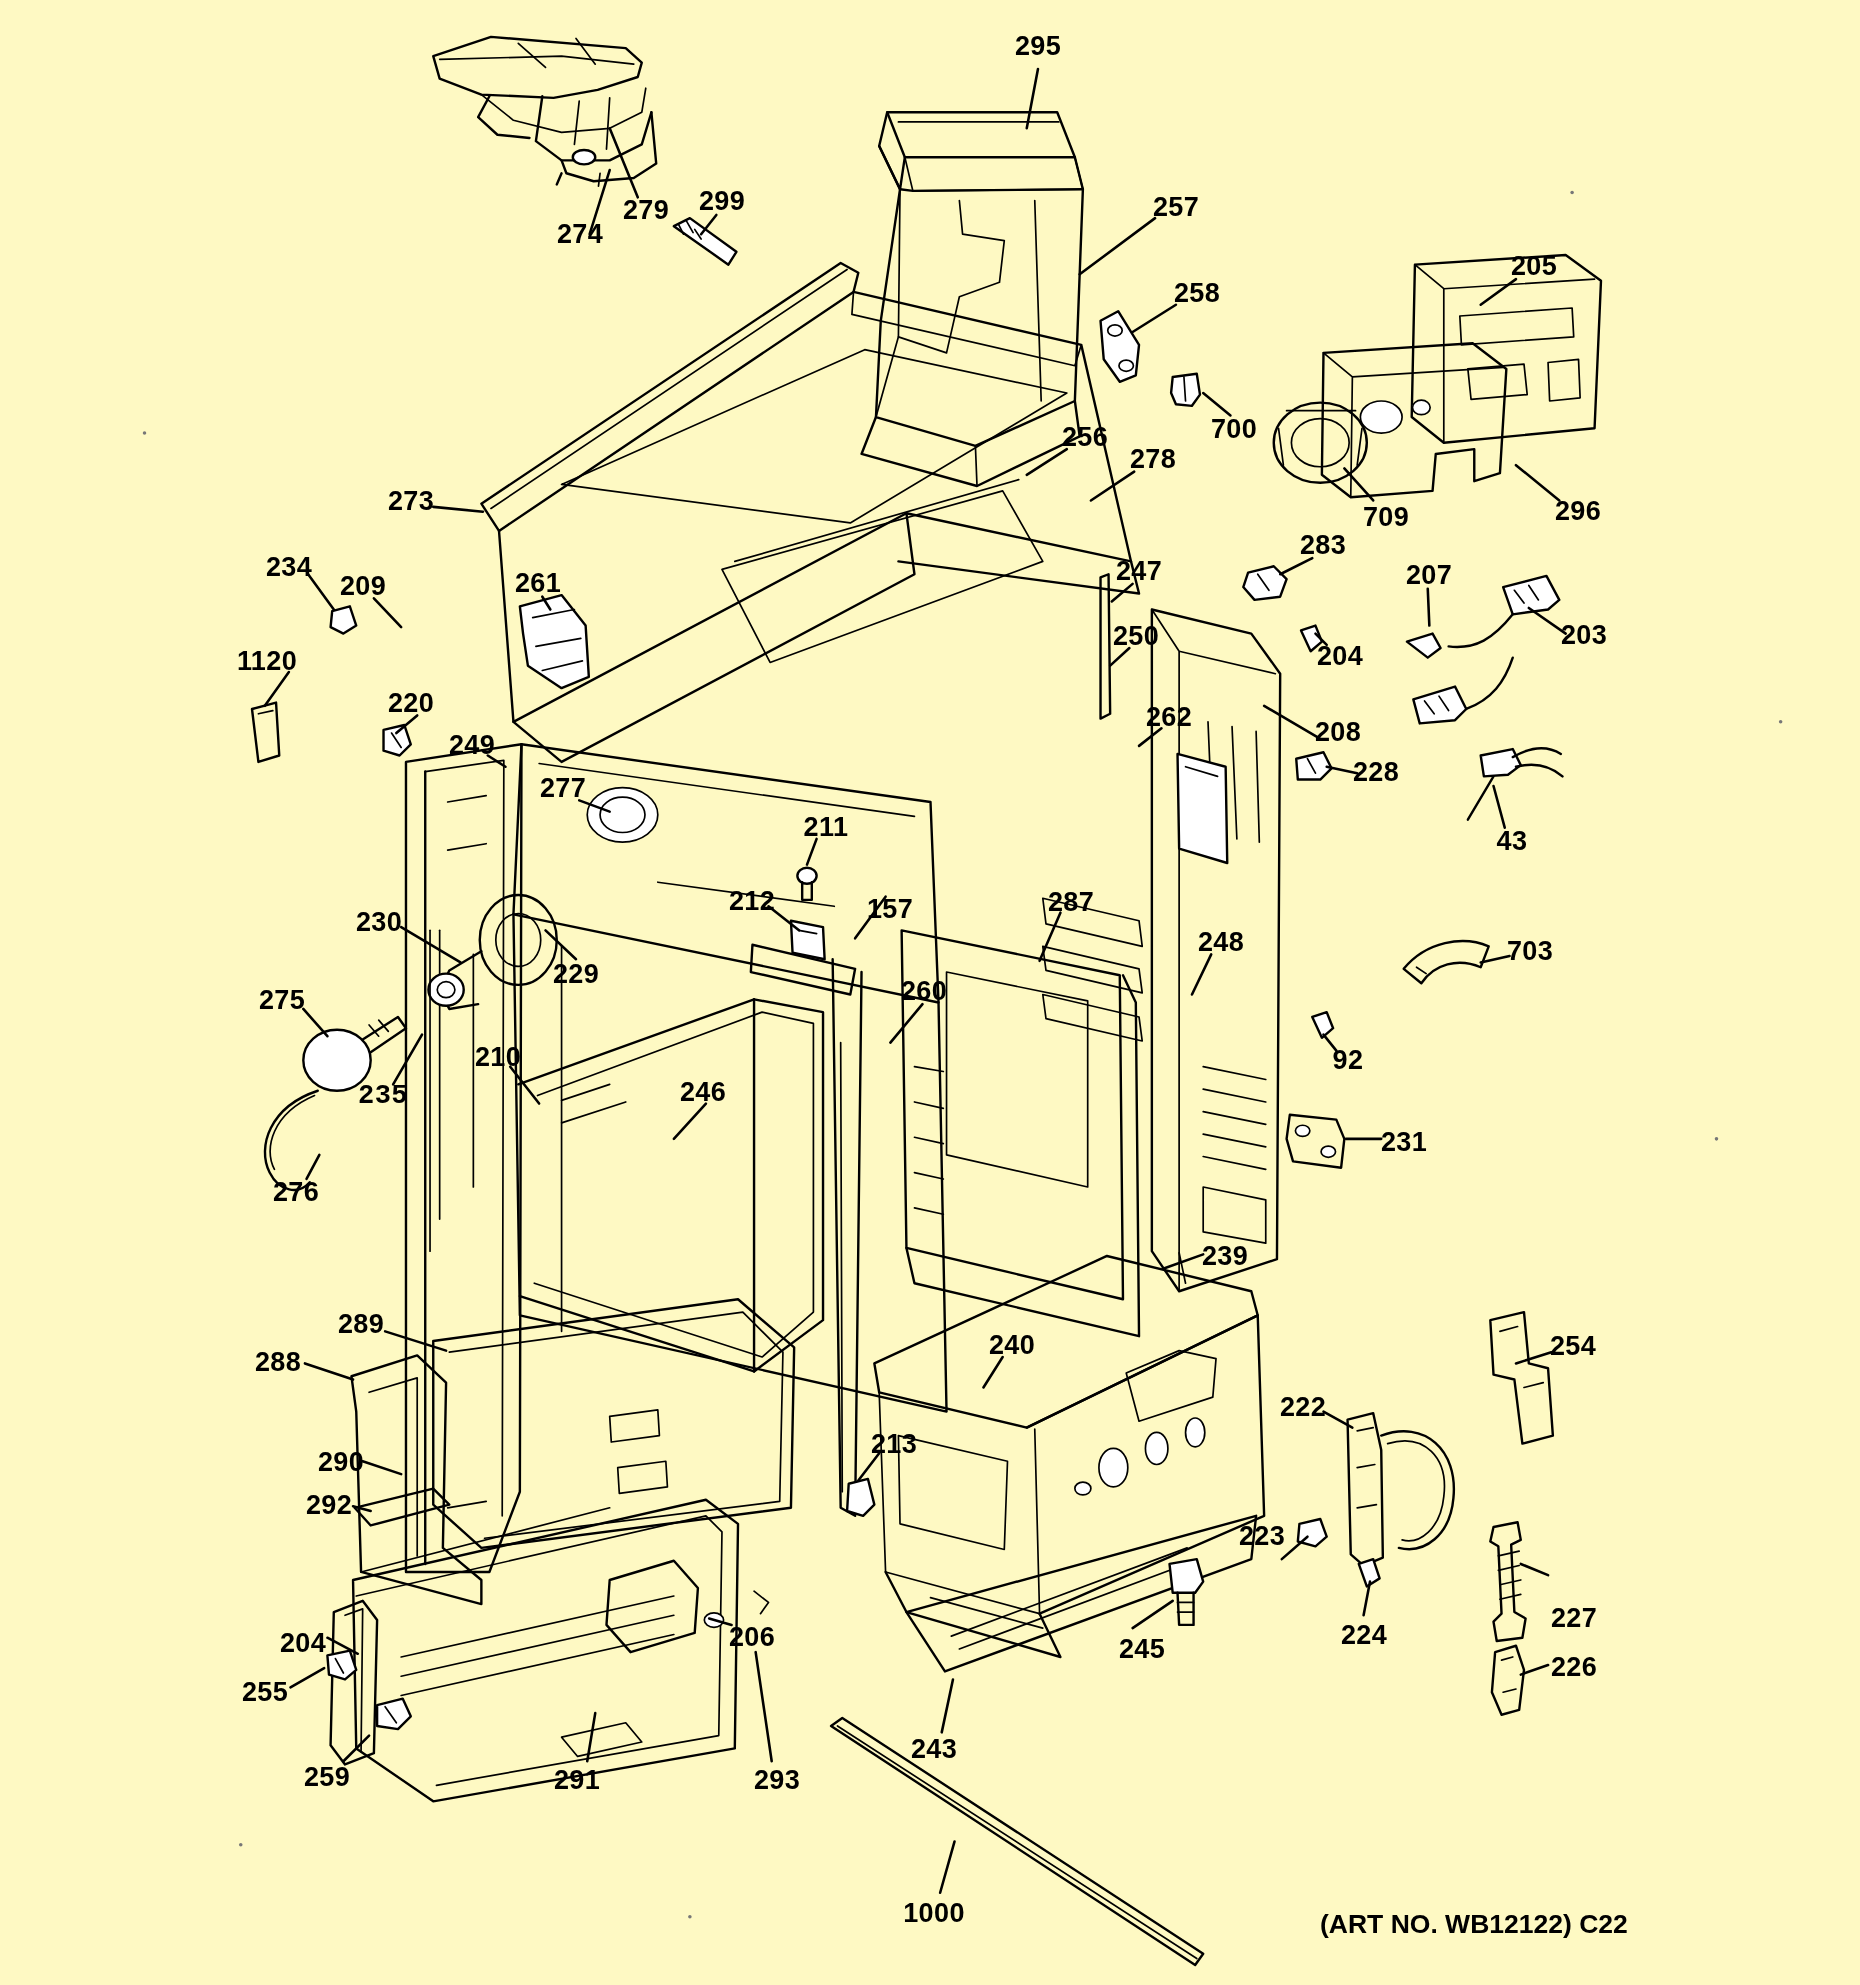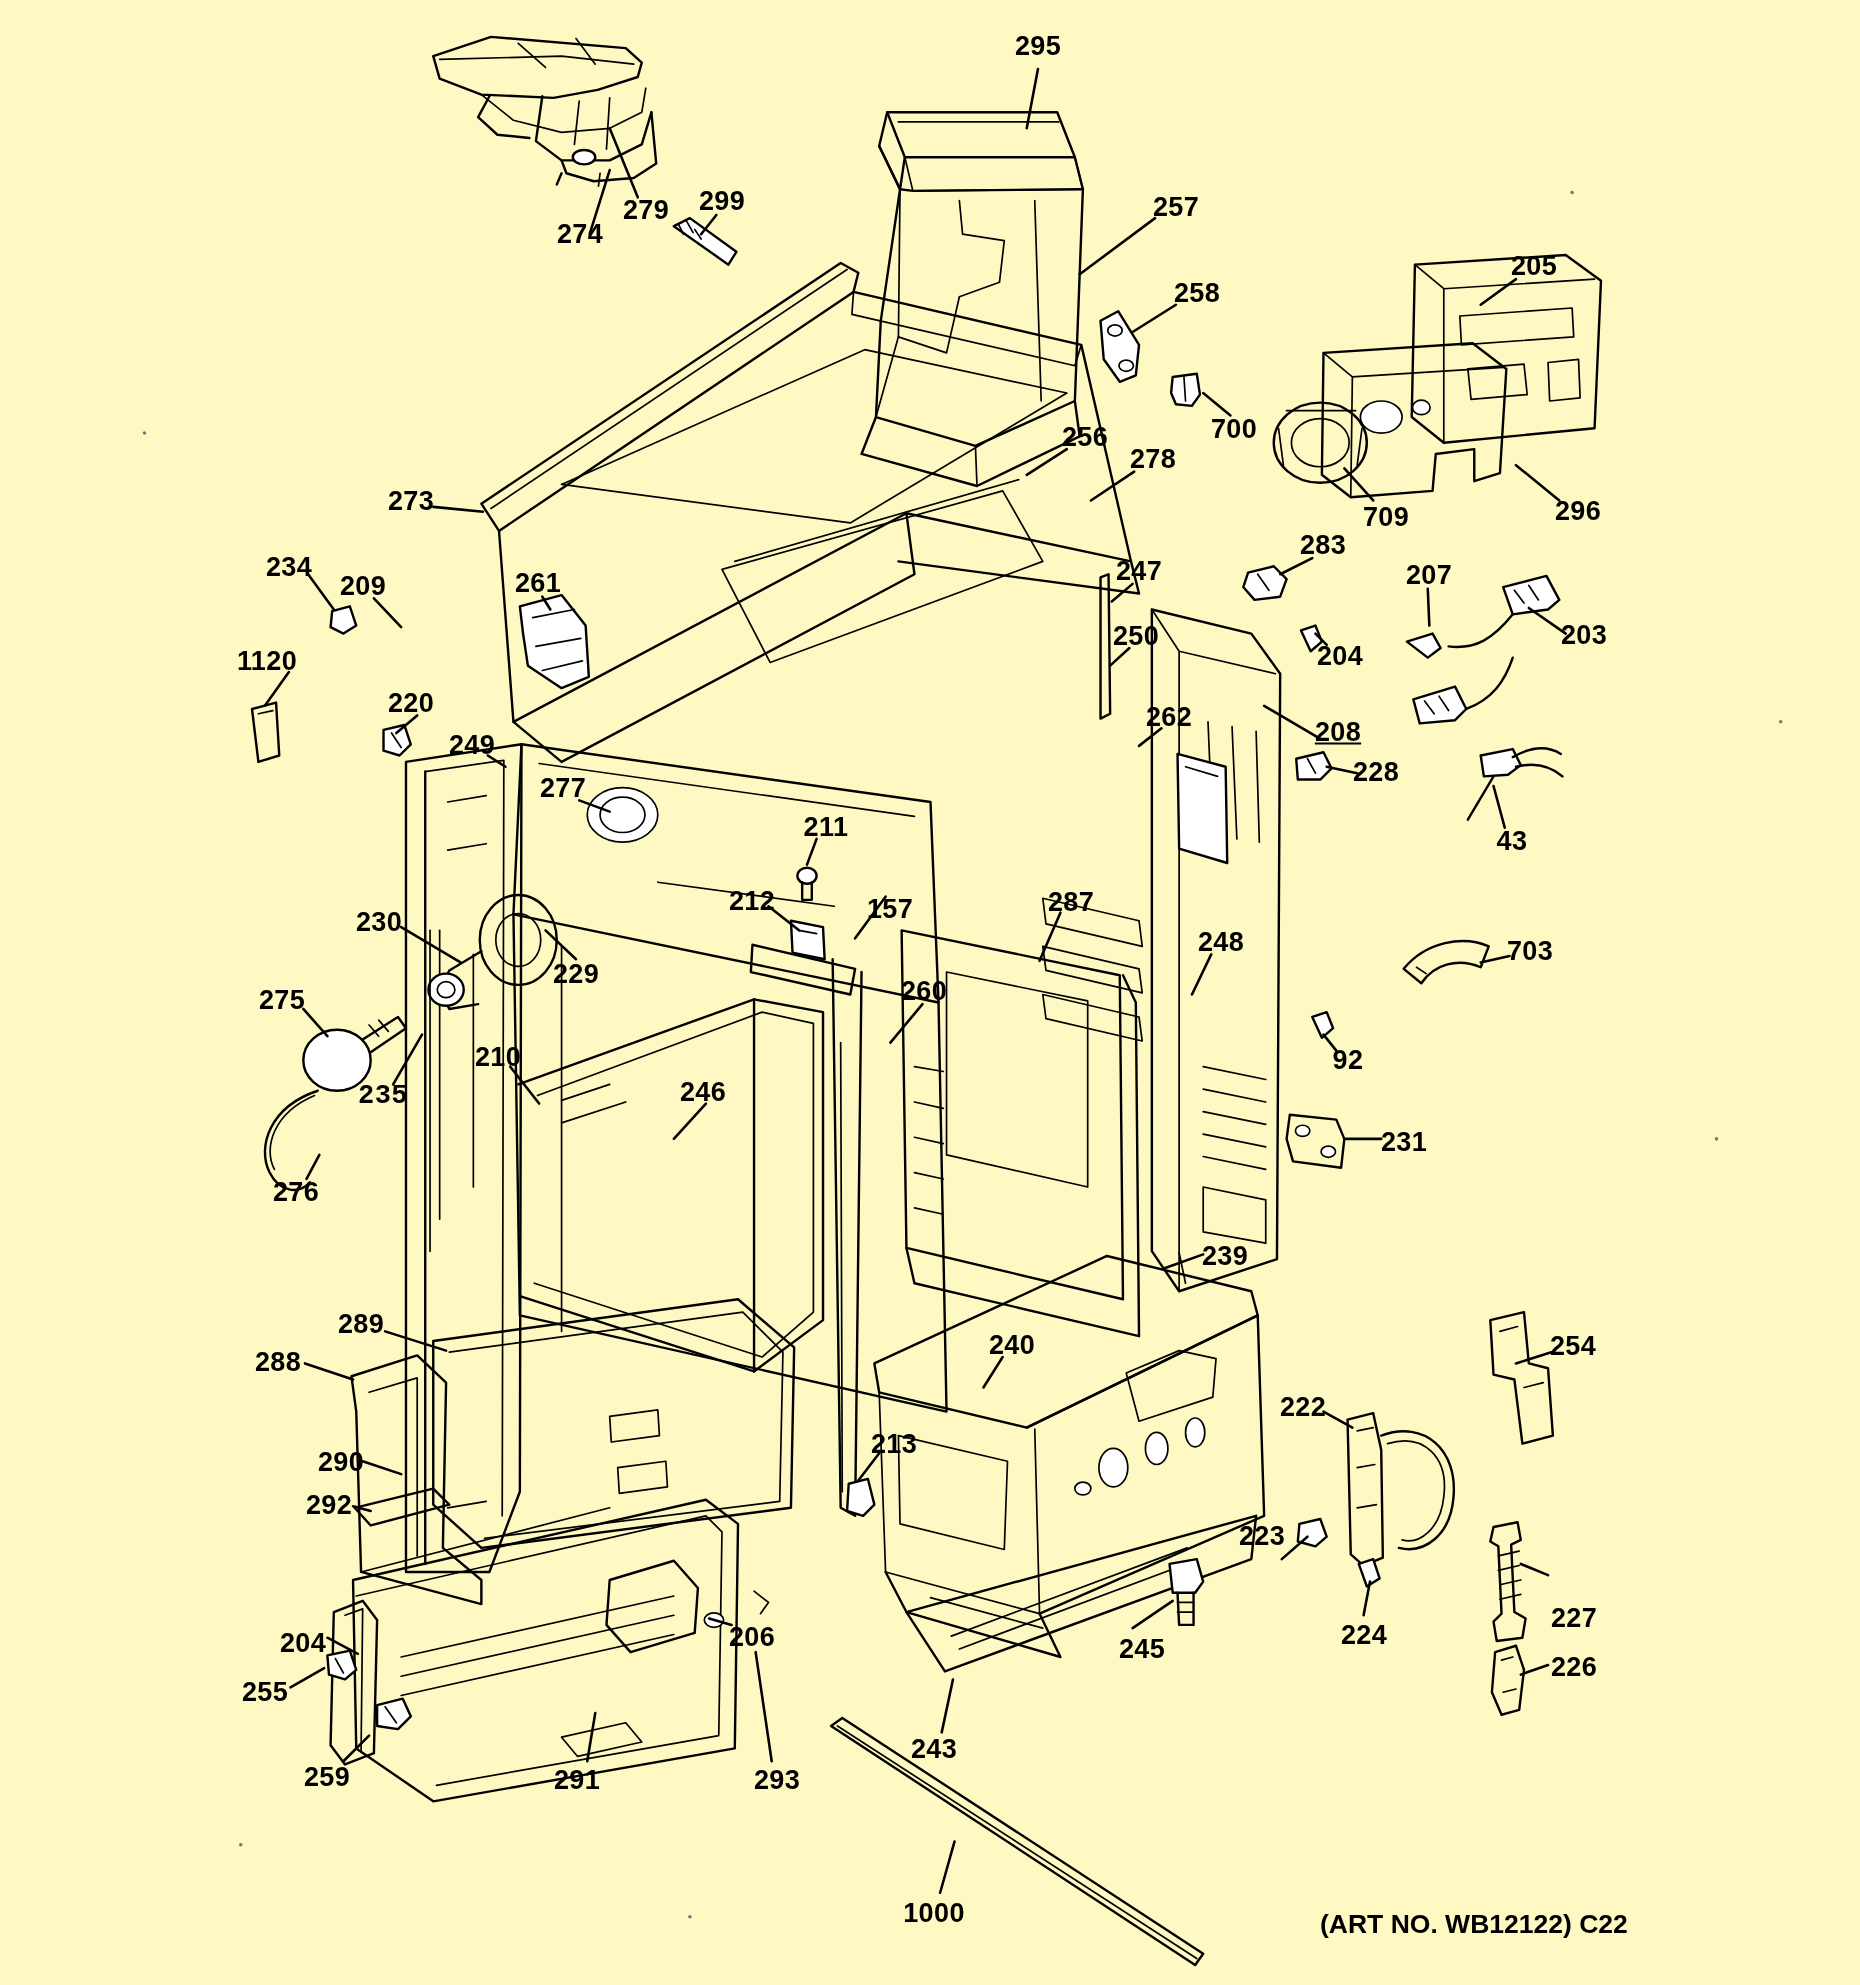--- a/index.html
+++ b/index.html
@@ -524,21 +524,21 @@
       <div class="callout" style="left: 289px; top: 567px;">234</div>
       <div class="callout" style="left: 363px; top: 586px;">209</div>
       <div class="callout" style="left: 538px; top: 583px;">261</div>
       <div class="callout" style="left: 1429px; top: 575px;">207</div>
       <div class="callout" style="left: 1340px; top: 656px;">204</div>
       <div class="callout" style="left: 1136px; top: 636px;">250</div>
       <div class="callout" style="left: 1584px; top: 635px;">203</div>
       <div class="callout" style="left: 267px; top: 661px;">1120</div>
       <div class="callout" style="left: 411px; top: 703px;">220</div>
       <div class="callout" style="left: 1169px; top: 717px;">262</div>
-      <div class="callout" style="left: 1338px; top: 732px; text-decoration: underline;">208</div>
+      <div class="callout" style="left: 1338px; top: 732px;">208</div>
       <div class="callout" style="left: 472px; top: 745px;">249</div>
       <div class="callout" style="left: 1376px; top: 772px;">228</div>
       <div class="callout" style="left: 563px; top: 788px;">277</div>
       <div class="callout" style="left: 826px; top: 827px;">211</div>
       <div class="callout" style="left: 1512px; top: 841px;">43</div>
       <div class="callout" style="left: 752px; top: 901px;">212</div>
       <div class="callout" style="left: 890px; top: 909px;">157</div>
       <div class="callout" style="left: 1071px; top: 902px;">287</div>
       <div class="callout" style="left: 379px; top: 922px;">230</div>
       <div class="callout" style="left: 1530px; top: 951px;">703</div>

